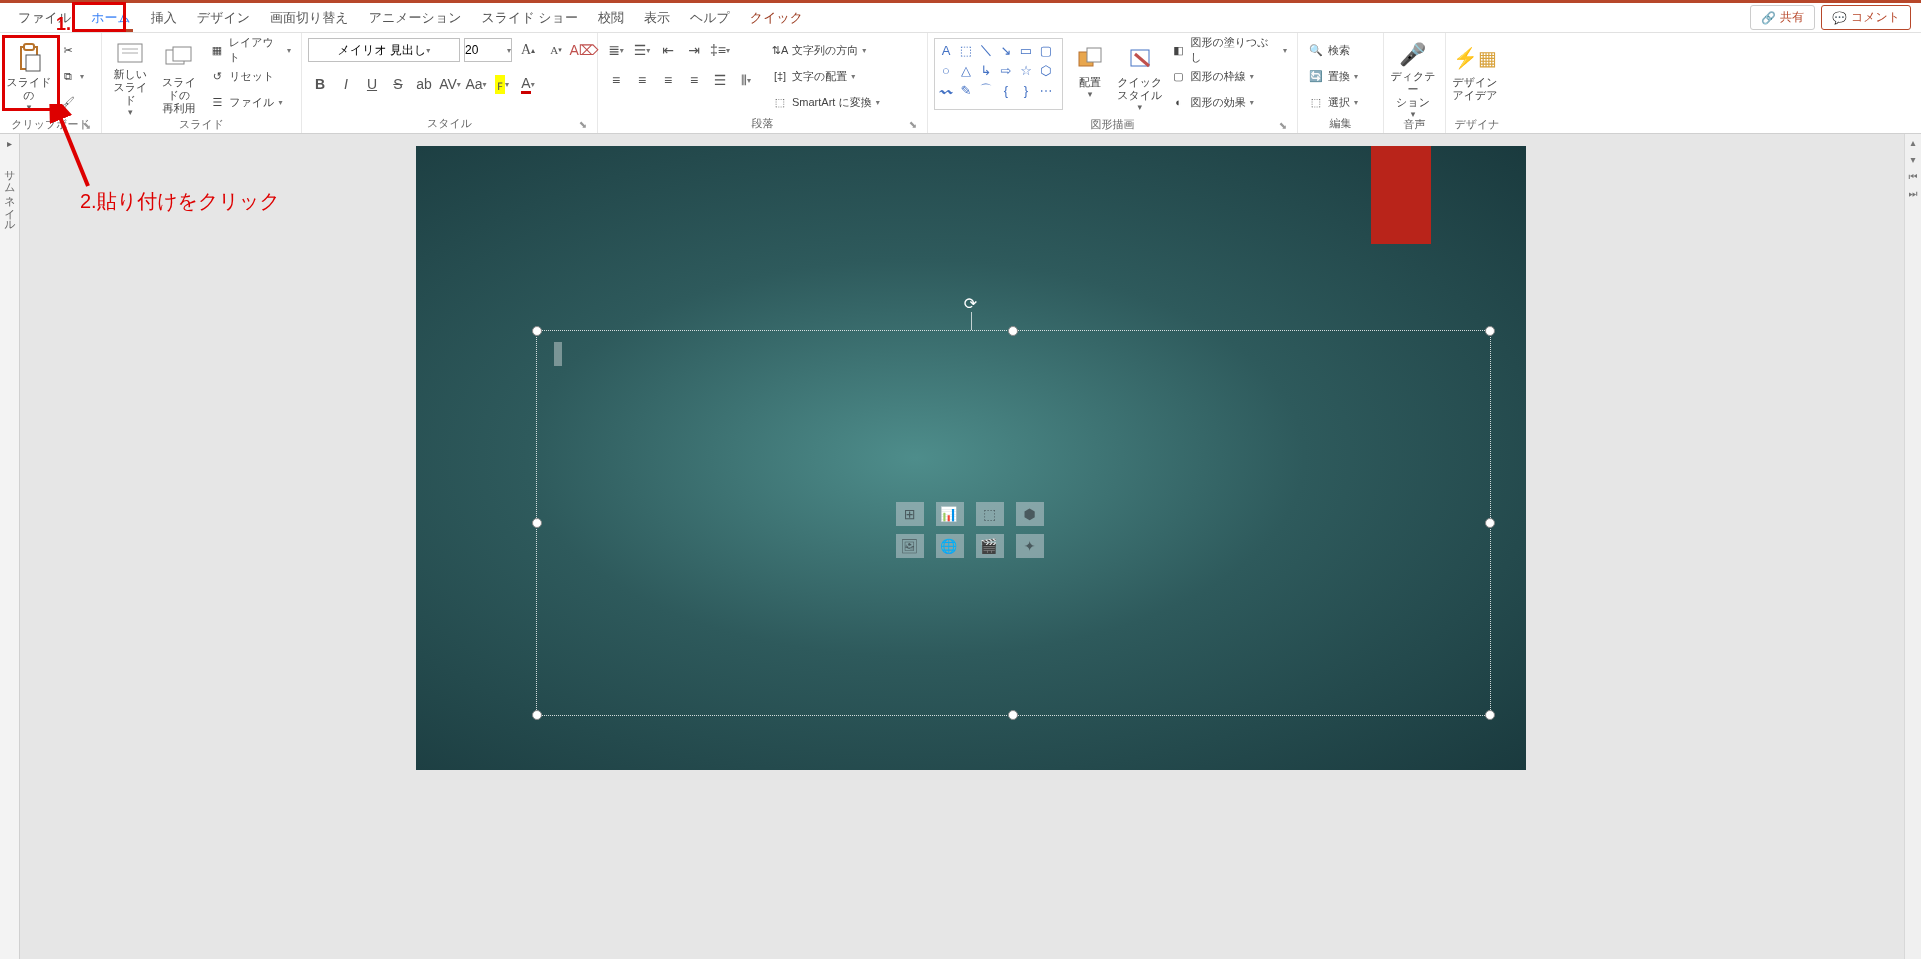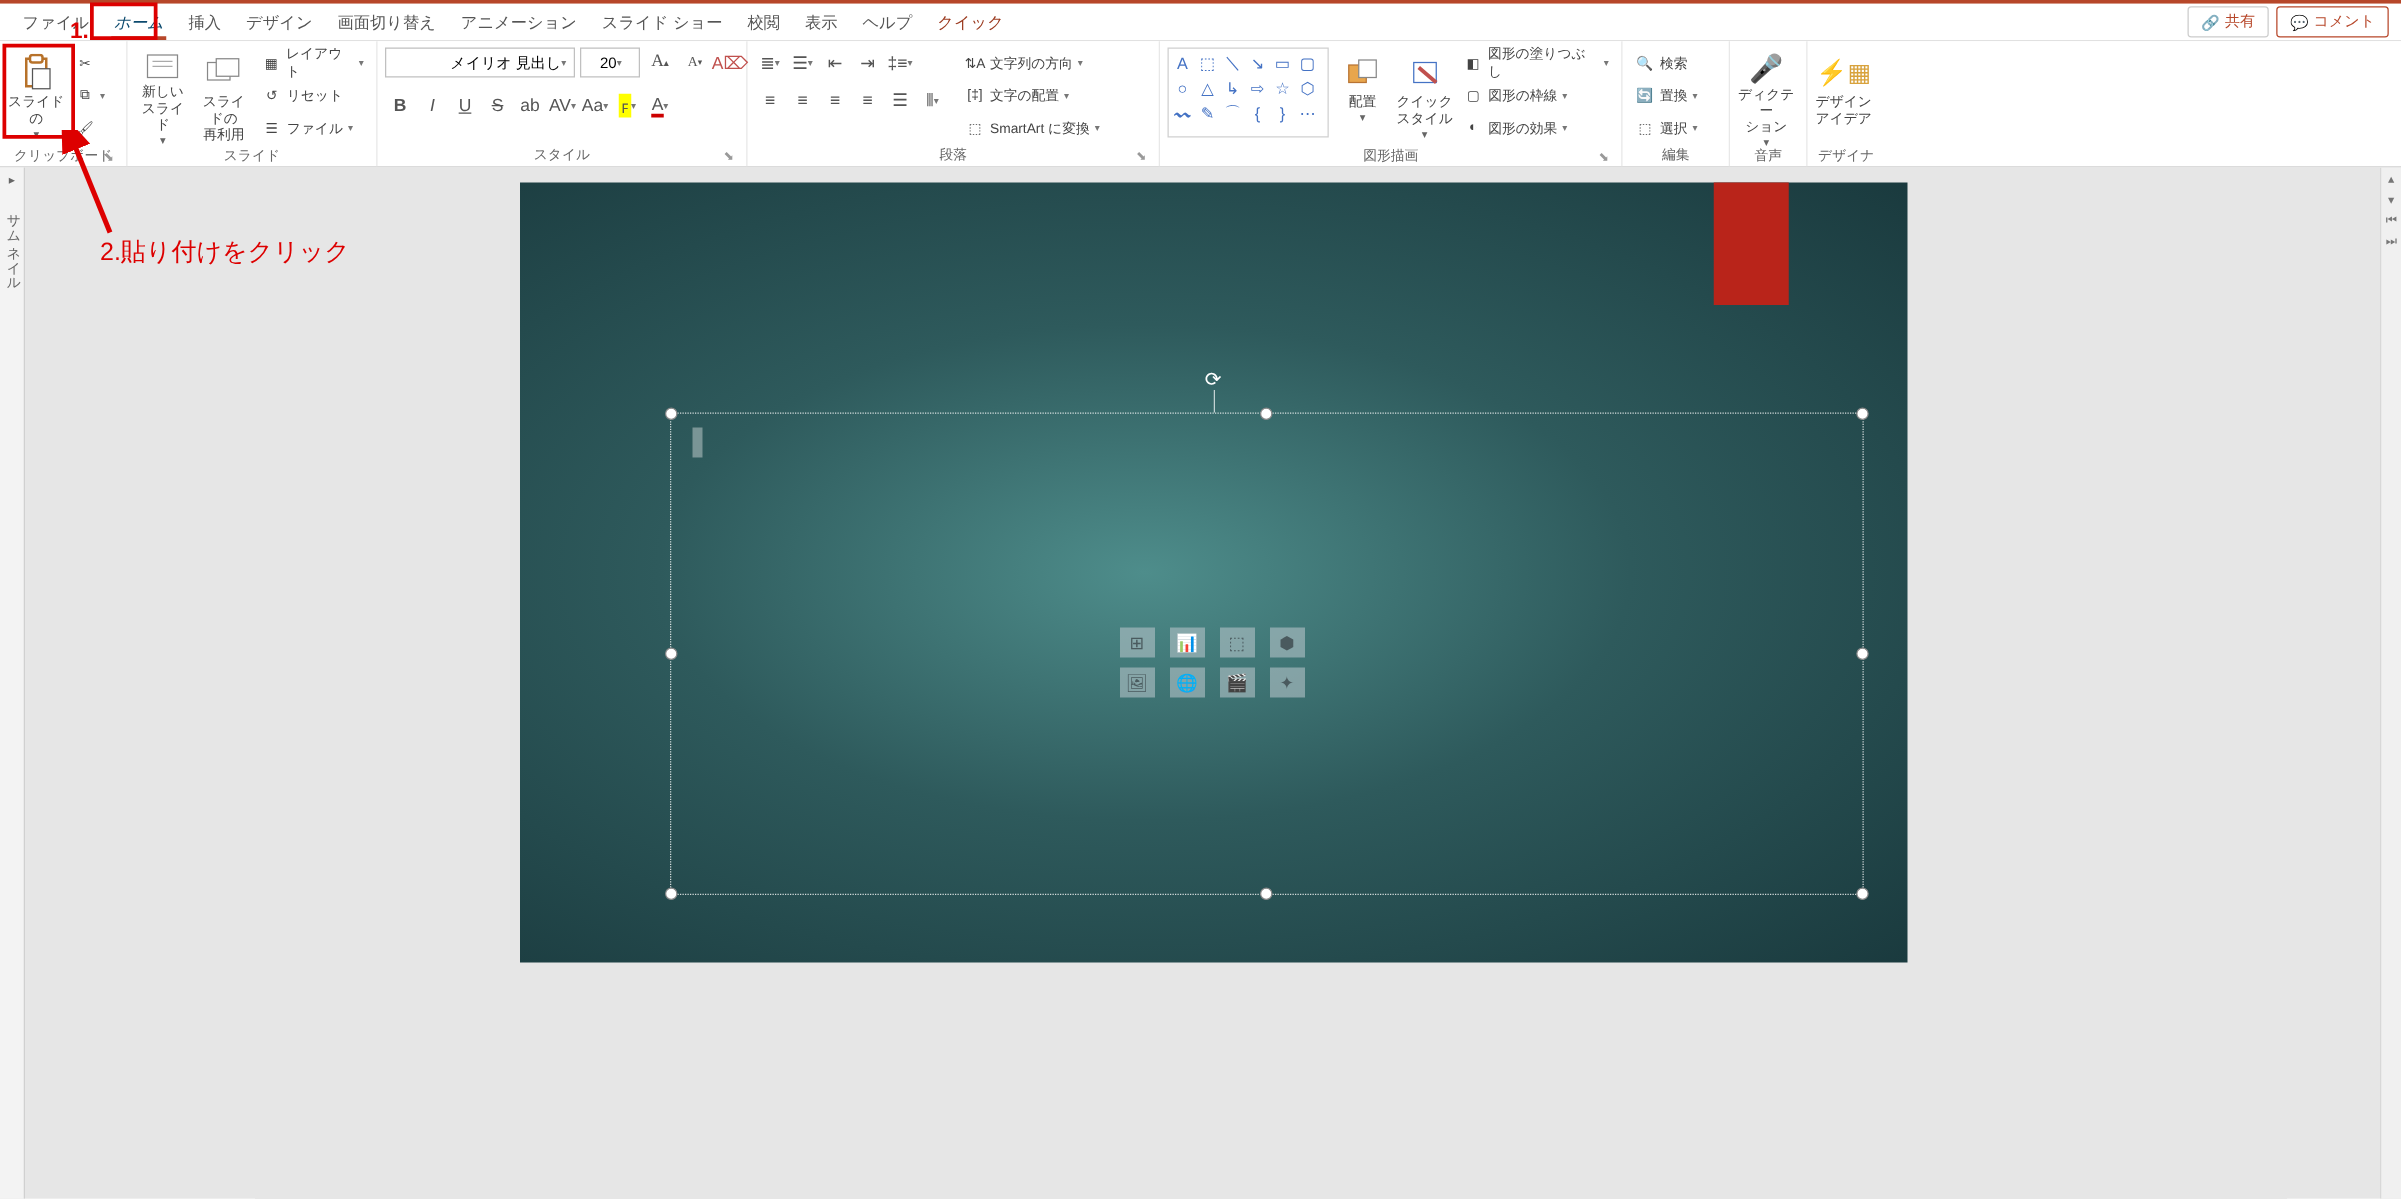--- a/index.html
+++ b/index.html
@@ -2,21 +2,21 @@
 <html><head>
 <meta charset="utf-8">
 <style>
 * { margin: 0; padding: 0; box-sizing: border-box; font-family: "Yu Gothic UI", "Meiryo", sans-serif; }
 body { background: #fff; overflow: hidden; width: 1921px; height: 959px; position: relative; }
 
 .titlebar-strip { height: 3px; background: #b7472a; }
 
 .tabs { display: flex; align-items: center; height: 30px; background: #fff; border-bottom: 1px solid #e1e1e1; padding-left: 8px; }
 .tab { padding: 4px 10px; font-size: 13px; color: #555; cursor: pointer; position: relative; }
-.tab.active { color: #0c4a6e; font-style: italic; }
+.tab.active { color: #3b82f6; }
 .tab.active::after { content: ''; position: absolute; bottom: -1px; left: 8px; right: 8px; height: 3px; background: #b7472a; }
 .tab.context { color: #9b3a1f; }
 .tabs-right { margin-left: auto; display: flex; align-items: center; padding-right: 10px; gap: 6px; }
 .share-btn, .comment-btn { padding: 3px 10px; font-size: 12px; border: 1px solid #ccc; border-radius: 3px; cursor: pointer; display: flex; align-items: center; gap: 4px; }
 .share-btn { color: #b7472a; }
 .comment-btn { color: #b7472a; border-color: #b7472a; }
 
 .ribbon { display: flex; height: 101px; background: #fff; border-bottom: 1px solid #d0d0d0; }
 .group { display: flex; flex-direction: column; border-right: 1px solid #e8e8e8; padding: 2px 6px 0 6px; }
 .group-body { flex: 1; display: flex; align-items: flex-start; gap: 4px; padding-top: 3px; }
@@ -26,22 +26,22 @@
 .big-btn { display: flex; flex-direction: column; align-items: center; justify-content: flex-start; width: 46px; height: 78px; cursor: pointer; padding-top: 4px; }
 .big-btn .ico { width: 32px; height: 32px; display: flex; align-items: center; justify-content: center; }
 .big-btn .lbl { font-size: 11px; color: #444; text-align: center; line-height: 13px; margin-top: 2px; }
 .big-btn .chev { font-size: 9px; color: #666; }
 
 .sm-col { display: flex; flex-direction: column; gap: 2px; }
 .sm-btn { display: flex; align-items: center; gap: 4px; font-size: 11px; color: #444; padding: 2px 4px; cursor: pointer; height: 24px; }
 .sm-btn .ico { width: 16px; height: 16px; display: flex; align-items: center; justify-content: center; }
 
 .font-row1 { display: flex; align-items: center; gap: 4px; }
-.font-combo { width: 152px; height: 24px; border: 1px solid #c0c0c0; font-size: 12px; padding: 0 6px; display: flex; align-items: center; justify-content: flex-end; }
-.size-combo { width: 48px; height: 24px; border: 1px solid #c0c0c0; font-size: 12px; padding: 0 15px; display: flex; align-items: center; justify-content: space-between; }
+.font-combo { width: 152px; height: 24px; border: 1px solid #c0c0c0; font-size: 12px; padding: 0 6px; display: flex; align-items: center; justify-content: center; }
+.size-combo { width: 48px; height: 24px; border: 1px solid #c0c0c0; font-size: 12px; padding: 0 0; display: flex; align-items: center; justify-content: space-between; }
 .icon-btn { width: 24px; height: 24px; display: flex; align-items: center; justify-content: center; cursor: pointer; color: #555; font-size: 14px; }
 .font-row2 { display: flex; align-items: center; gap: 2px; margin-top: 6px; }
 
 .shapes-gallery { width: 130px; height: 72px; border: 1px solid #d0d0d0; display: flex; flex-wrap: wrap; padding: 2px; gap: 2px; align-content: flex-start; }
 .shape-cell { width: 18px; height: 18px; display: flex; align-items: center; justify-content: center; color: #4472c4; font-size: 13px; }
 
 .workspace { display: flex; height: 825px; background: #e6e6e6; position: relative; }
 .thumb-rail { width: 20px; background: #f3f3f3; border-right: 1px solid #d0d0d0; display: flex; flex-direction: column; align-items: center; }
 .thumb-expand { font-size: 10px; color: #666; padding: 4px 0; cursor: pointer; }
 .thumb-label { writing-mode: vertical-rl; font-size: 11px; color: #666; margin-top: 10px; }

